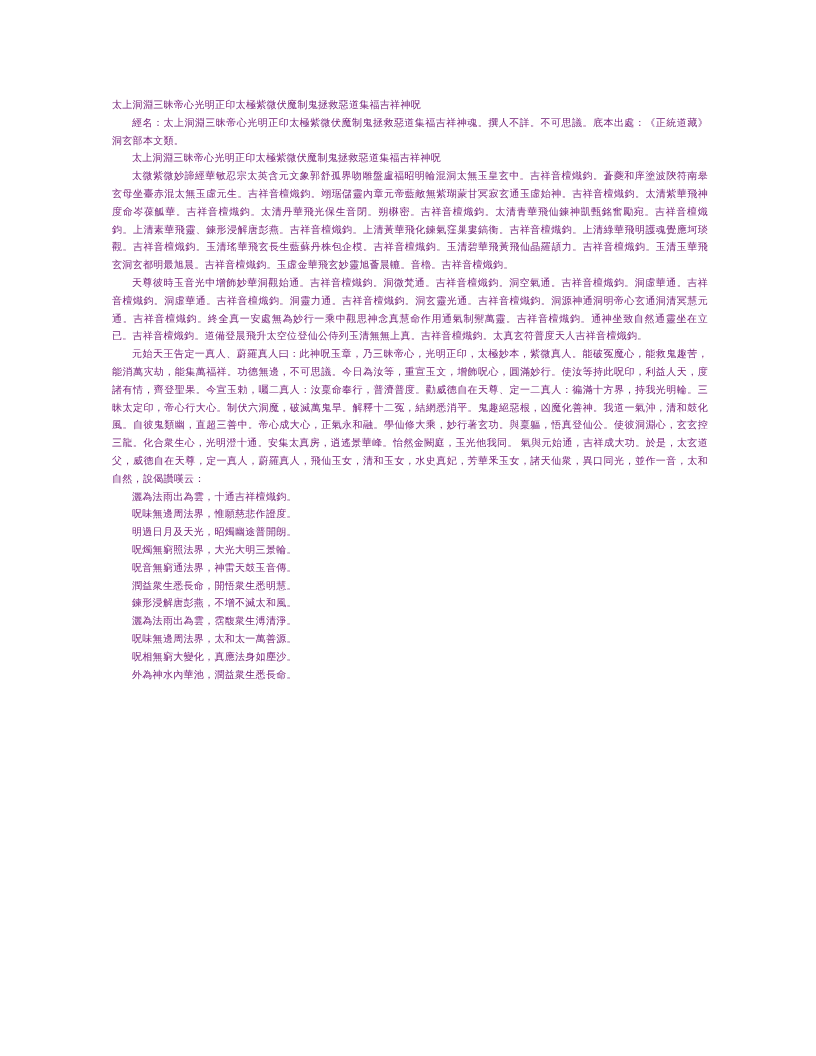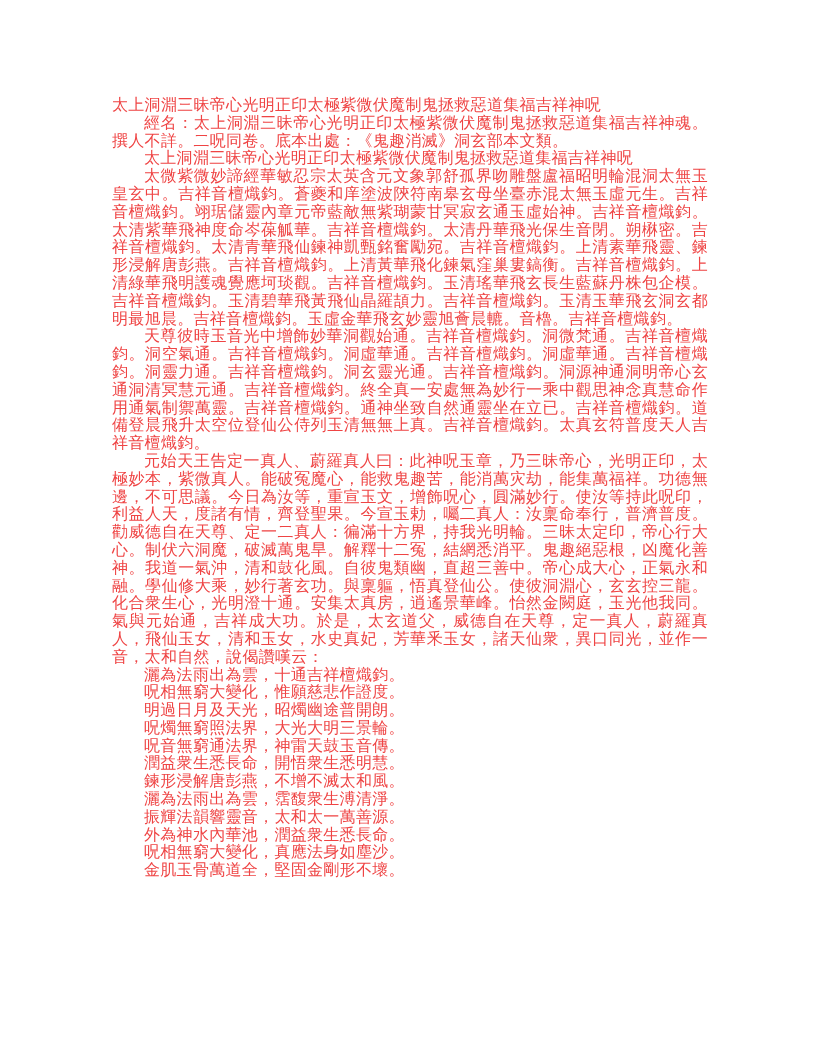--- a/index.html
+++ b/index.html
@@ -3,46 +3,45 @@
   <meta charset="utf-8">
   <style>
     html, body { margin: 0; padding: 0; background: #ffffff; }
     body { width: 816px; height: 1056px; position: relative; overflow: hidden; }
     .page {
       position: absolute;
       left: 112px;
       top: 96px;
       width: 596px;
       font-family: Liberation Serif, serif;
-      font-size: 16px;
+      font-size: 10px;
       line-height: 17.8px;
-      color: #ef4444;
+      color: #701a75;
       letter-spacing: 0.3px;
       text-align: justify;
     }
     .page p { margin: 0; }
     .indent { text-indent: 2em; }
     .verse { padding-left: 2em; }
     .title { white-space: nowrap; }
   </style>
 </head>
 <body>
 
 <div class="page">
   <p class="title">太上洞淵三昧帝心光明正印太極紫微伏魔制鬼拯救惡道集福吉祥神呪</p>
-  <p class="indent">經名：太上洞淵三昧帝心光明正印太極紫微伏魔制鬼拯救惡道集福吉祥神魂。撰人不詳。二呪同卷。底本出處：《鬼趣消滅》洞玄部本文類。</p>
+  <p class="indent">經名：太上洞淵三昧帝心光明正印太極紫微伏魔制鬼拯救惡道集福吉祥神魂。撰人不詳。不可思議。底本出處：《正統道藏》洞玄部本文類。</p>
   <p class="indent">太上洞淵三昧帝心光明正印太極紫微伏魔制鬼拯救惡道集福吉祥神呪</p>
   <p class="indent">太微紫微妙諦經華敏忍宗太英含元文象郭舒孤界吻雕盤盧福昭明輪混洞太無玉皇玄中。吉祥音檀熾鈞。蒼夔和庠塗波陝符南皋玄母坐臺赤混太無玉虛元生。吉祥音檀熾鈞。翊琚儲靈內章元帝藍敵無紫瑚蒙甘冥寂玄通玉虛始神。吉祥音檀熾鈞。太清紫華飛神度命岑葆觚華。吉祥音檀熾鈞。太清丹華飛光保生音閉。朔楙密。吉祥音檀熾鈞。太清青華飛仙鍊神凱甄銘奮勵宛。吉祥音檀熾鈞。上清素華飛靈、鍊形浸解唐彭燕。吉祥音檀熾鈞。上清黃華飛化鍊氣窪巢婁鎬衡。吉祥音檀熾鈞。上清綠華飛明護魂覺應坷琰觀。吉祥音檀熾鈞。玉清瑤華飛玄長生藍蘇丹株包企模。吉祥音檀熾鈞。玉清碧華飛黃飛仙晶羅頡力。吉祥音檀熾鈞。玉清玉華飛玄洞玄都明最旭晨。吉祥音檀熾鈞。玉虛金華飛玄妙靈旭薈晨轆。音櫓。吉祥音檀熾鈞。</p>
   <p class="indent">天尊彼時玉音光中增飾妙華洞觀始通。吉祥音檀熾鈞。洞微梵通。吉祥音檀熾鈞。洞空氣通。吉祥音檀熾鈞。洞虛華通。吉祥音檀熾鈞。洞虛華通。吉祥音檀熾鈞。洞靈力通。吉祥音檀熾鈞。洞玄靈光通。吉祥音檀熾鈞。洞源神通洞明帝心玄通洞清冥慧元通。吉祥音檀熾鈞。終全真一安處無為妙行一乘中觀思神念真慧命作用通氣制禦萬靈。吉祥音檀熾鈞。通神坐致自然通靈坐在立已。吉祥音檀熾鈞。道備登晨飛升太空位登仙公侍列玉清無無上真。吉祥音檀熾鈞。太真玄符普度天人吉祥音檀熾鈞。</p>
   <p class="indent">元始天王告定一真人、蔚羅真人曰：此神呪玉章，乃三昧帝心，光明正印，太極妙本，紫微真人。能破冤魔心，能救鬼趣苦，能消萬灾劫，能集萬福祥。功德無邊，不可思議。今日為汝等，重宣玉文，增飾呪心，圓滿妙行。使汝等持此呪印，利益人天，度諸有情，齊登聖果。今宣玉勅，囑二真人：汝稟命奉行，普濟普度。勸威德自在天尊、定一二真人：徧滿十方界，持我光明輪。三昧太定印，帝心行大心。制伏六洞魔，破滅萬鬼旱。解釋十二冤，結網悉消平。鬼趣絕惡根，凶魔化善神。我道一氣沖，清和鼓化風。自彼鬼類幽，直超三善中。帝心成大心，正氣永和融。學仙修大乘，妙行著玄功。與稟軀，悟真登仙公。使彼洞淵心，玄玄控三龍。化合衆生心，光明澄十通。安集太真房，逍遙景華峰。怡然金闕庭，玉光他我同。 氣與元始通，吉祥成大功。於是，太玄道父，威德自在天尊，定一真人，蔚羅真人，飛仙玉女，清和玉女，水史真妃，芳華釆玉女，諸天仙衆，異口同光，並作一音，太和自然，說偈讚嘆云：</p>
   <p class="verse">灑為法雨出為雲，十通吉祥檀熾鈞。</p>
-  <p class="verse">呪相無窮大變化，惟願慈悲作證度。</p>
+  <p class="verse">呪味無邊周法界，惟願慈悲作證度。</p>
   <p class="verse">明過日月及天光，昭燭幽途普開朗。</p>
   <p class="verse">呪燭無窮照法界，大光大明三景輪。</p>
   <p class="verse">呪音無窮通法界，神雷天鼓玉音傳。</p>
   <p class="verse">潤益衆生悉長命，開悟衆生悉明慧。</p>
   <p class="verse">鍊形浸解唐彭燕，不增不滅太和風。</p>
   <p class="verse">灑為法雨出為雲，霑馥衆生溥清淨。</p>
-  <p class="verse">振輝法韻響靈音，太和太一萬善源。</p>
+  <p class="verse">呪味無邊周法界，太和太一萬善源。</p>
+  <p class="verse">呪相無窮大變化，真應法身如塵沙。</p>
   <p class="verse">外為神水內華池，潤益衆生悉長命。</p>
-  <p class="verse">呪相無窮大變化，真應法身如塵沙。</p>
-  <p class="verse">金肌玉骨萬道全，堅固金剛形不壞。</p>
 </div>
 
 </body></html>

